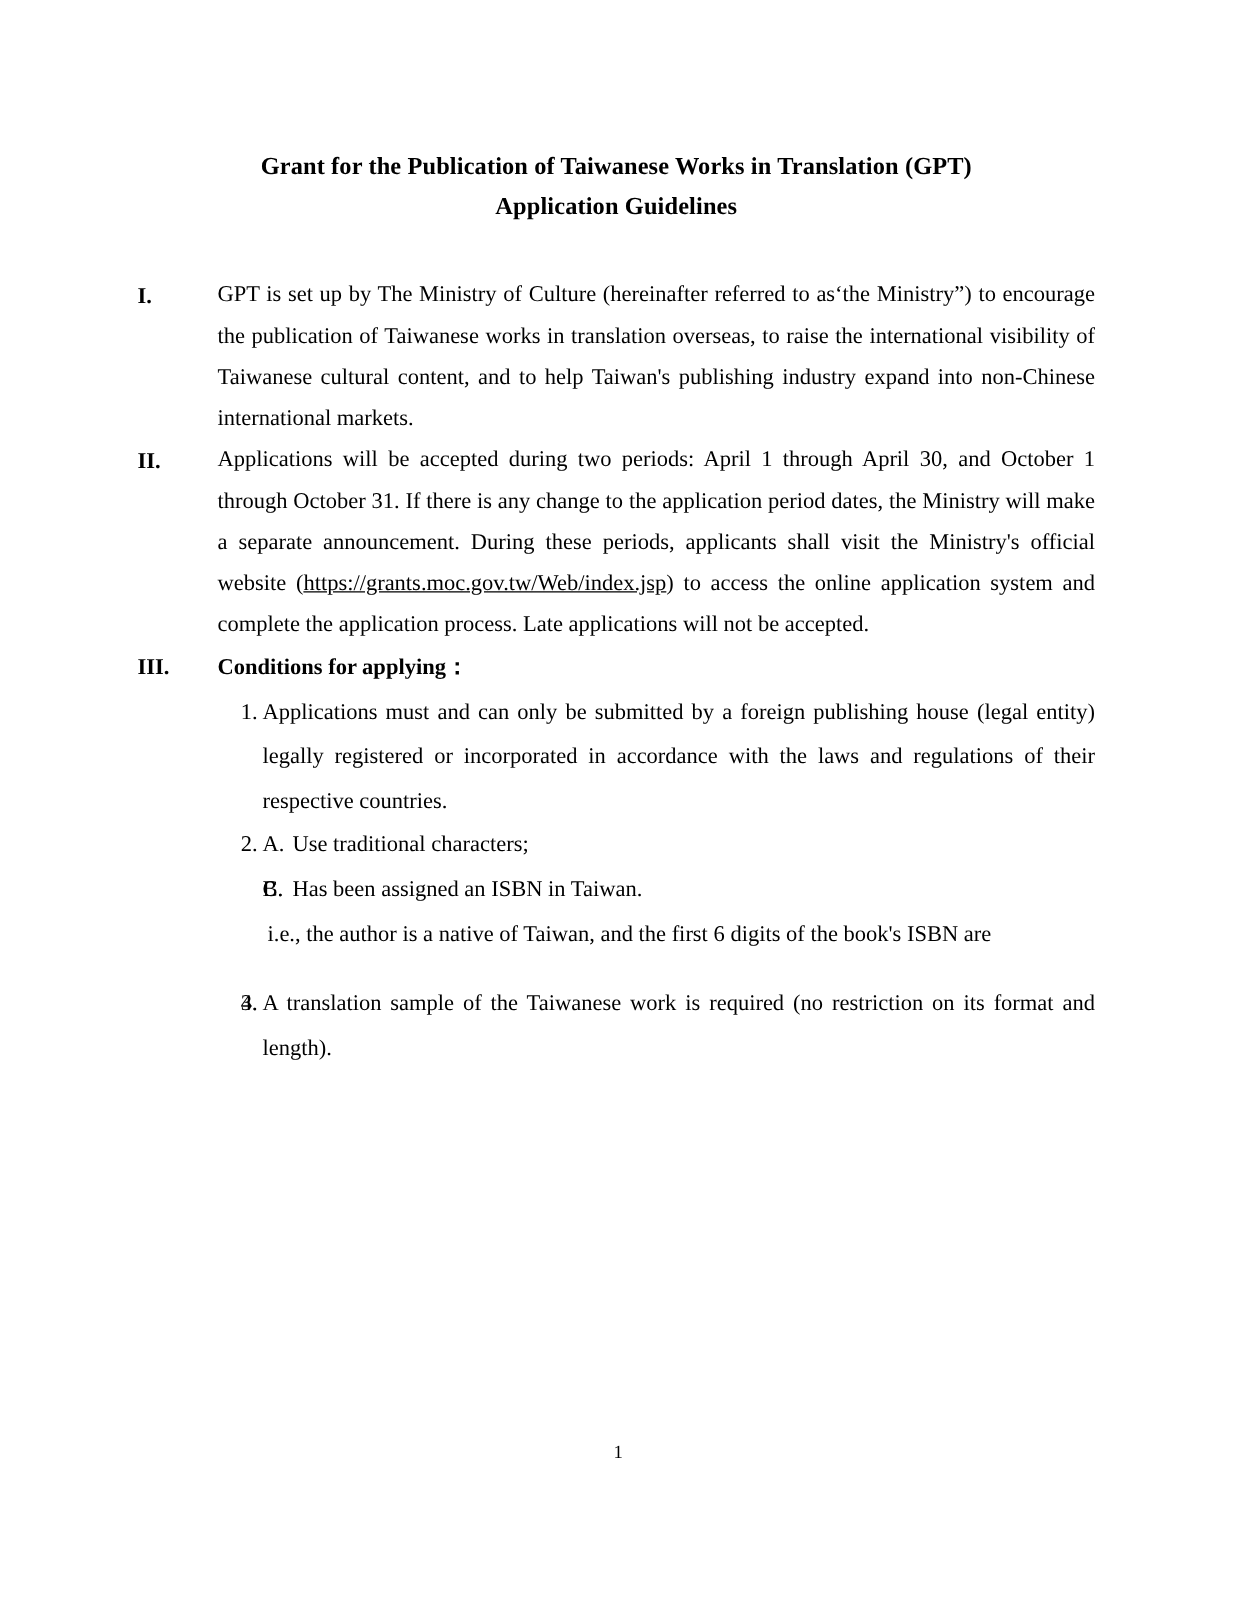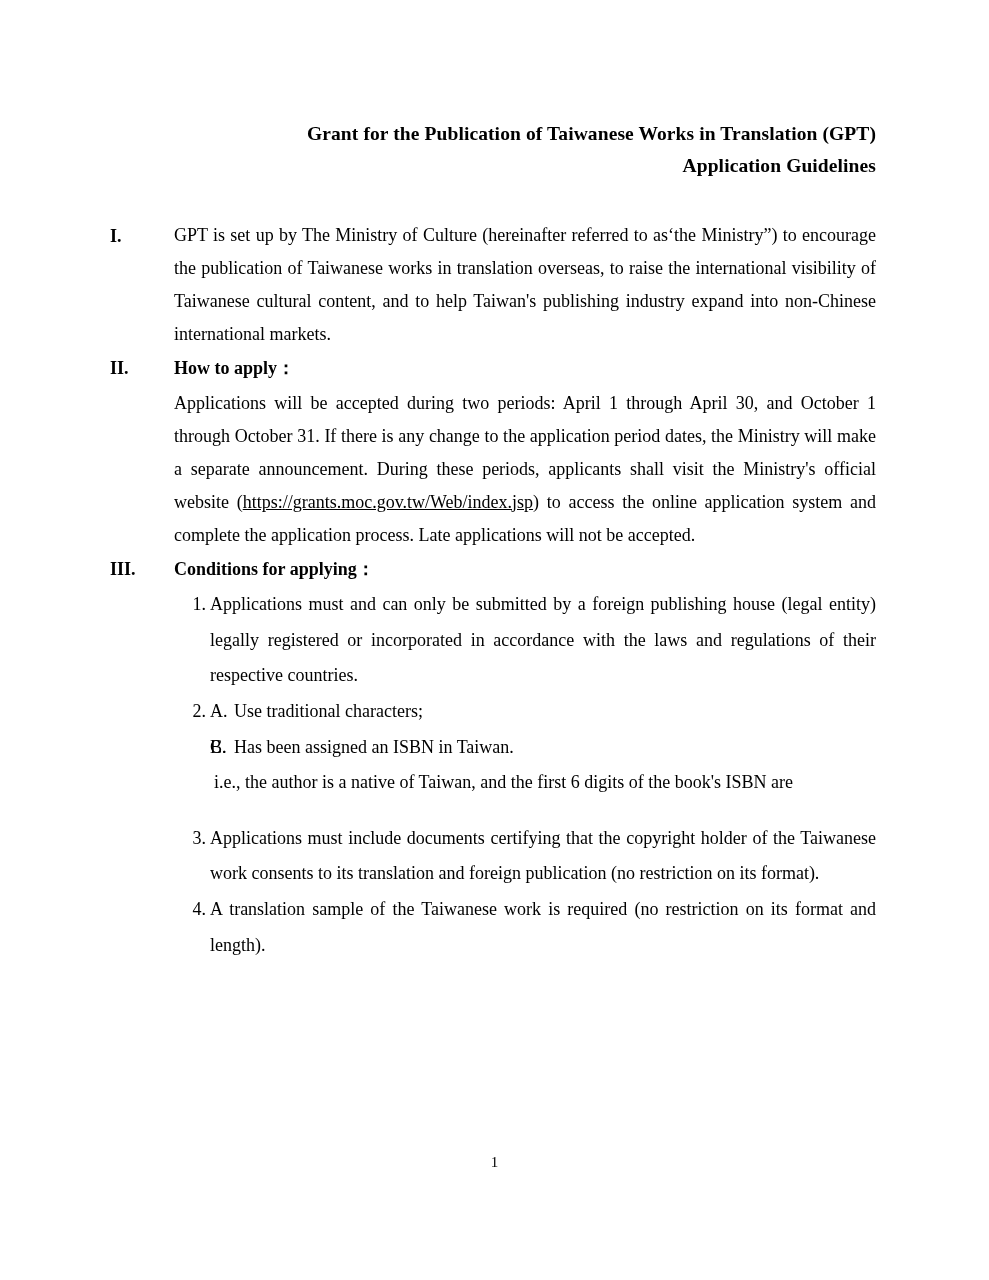--- a/index.html
+++ b/index.html
@@ -22,21 +22,21 @@
     box-sizing: border-box;
     overflow: hidden;
   }
 
   
   .title-block {
     position: absolute;
     top: 118px;
     left: 110px;
     width: 766px;
-    text-align: right;
+    text-align: center;
   }
   .title-line {
     font-weight: bold;
     font-size: 19.5px;
     line-height: 32px;
     letter-spacing: 0.1px;
   }
 
   
   .body-area {
@@ -161,21 +161,20 @@
 
   <div class="body-area">
 
     <div class="section">
       <span class="sec-num">I.</span>
       <div class="para">GPT is set up by The Ministry of Culture (hereinafter referred to as‘the Ministry”) to encourage the publication of Taiwanese works in translation overseas, to raise the international visibility of Taiwanese cultural content, and to help Taiwan's publishing industry expand into non-Chinese international markets.</div>
     </div>
 
     <div class="section">
       <span class="sec-num">II.</span>
-      <div class="sec-heading">How to apply：</div>
       <div class="para"><span>Applications will be accepted during two periods: April 1 through April 30, and October 1 through October 31. If there is any change to the application period dates, the Ministry will make a separate announcement. During these periods, applicants shall visit the Ministry's official website (</span><span class="underlined-link">https://grants.moc.gov.tw/Web/index.jsp</span><span>) to access the online application system and complete the application process. Late applications will not be accepted.</span></div>
     </div>
 
     <div class="section">
       <span class="sec-num">III.</span>
       <div class="sec-heading">Conditions for applying：</div>
     </div>
 
     <ul class="num-list">
 
@@ -199,21 +198,20 @@
         <li class="letter-item">
           <span class="item-letter">C.</span>
           <span>Has been assigned an ISBN in Taiwan.</span>
         </li>
       </ul>
 
       <div class="sub-line indent-extra">i.e., the author is a native of Taiwan, and the first 6 digits of the book's ISBN are</div>
 
       <li class="num-item spaced">
         <span class="item-num">3.</span>
-        <span>Applications must include documents certifying that the copyright holder of the Taiwanese work consents to its translation and foreign publication (no restriction on its format).</span>
       </li>
 
       <li class="num-item">
         <span class="item-num">4.</span>
         <span>A translation sample of the Taiwanese work is required (no restriction on its format and length).</span>
       </li>
 
     </ul>
   </div>
 

